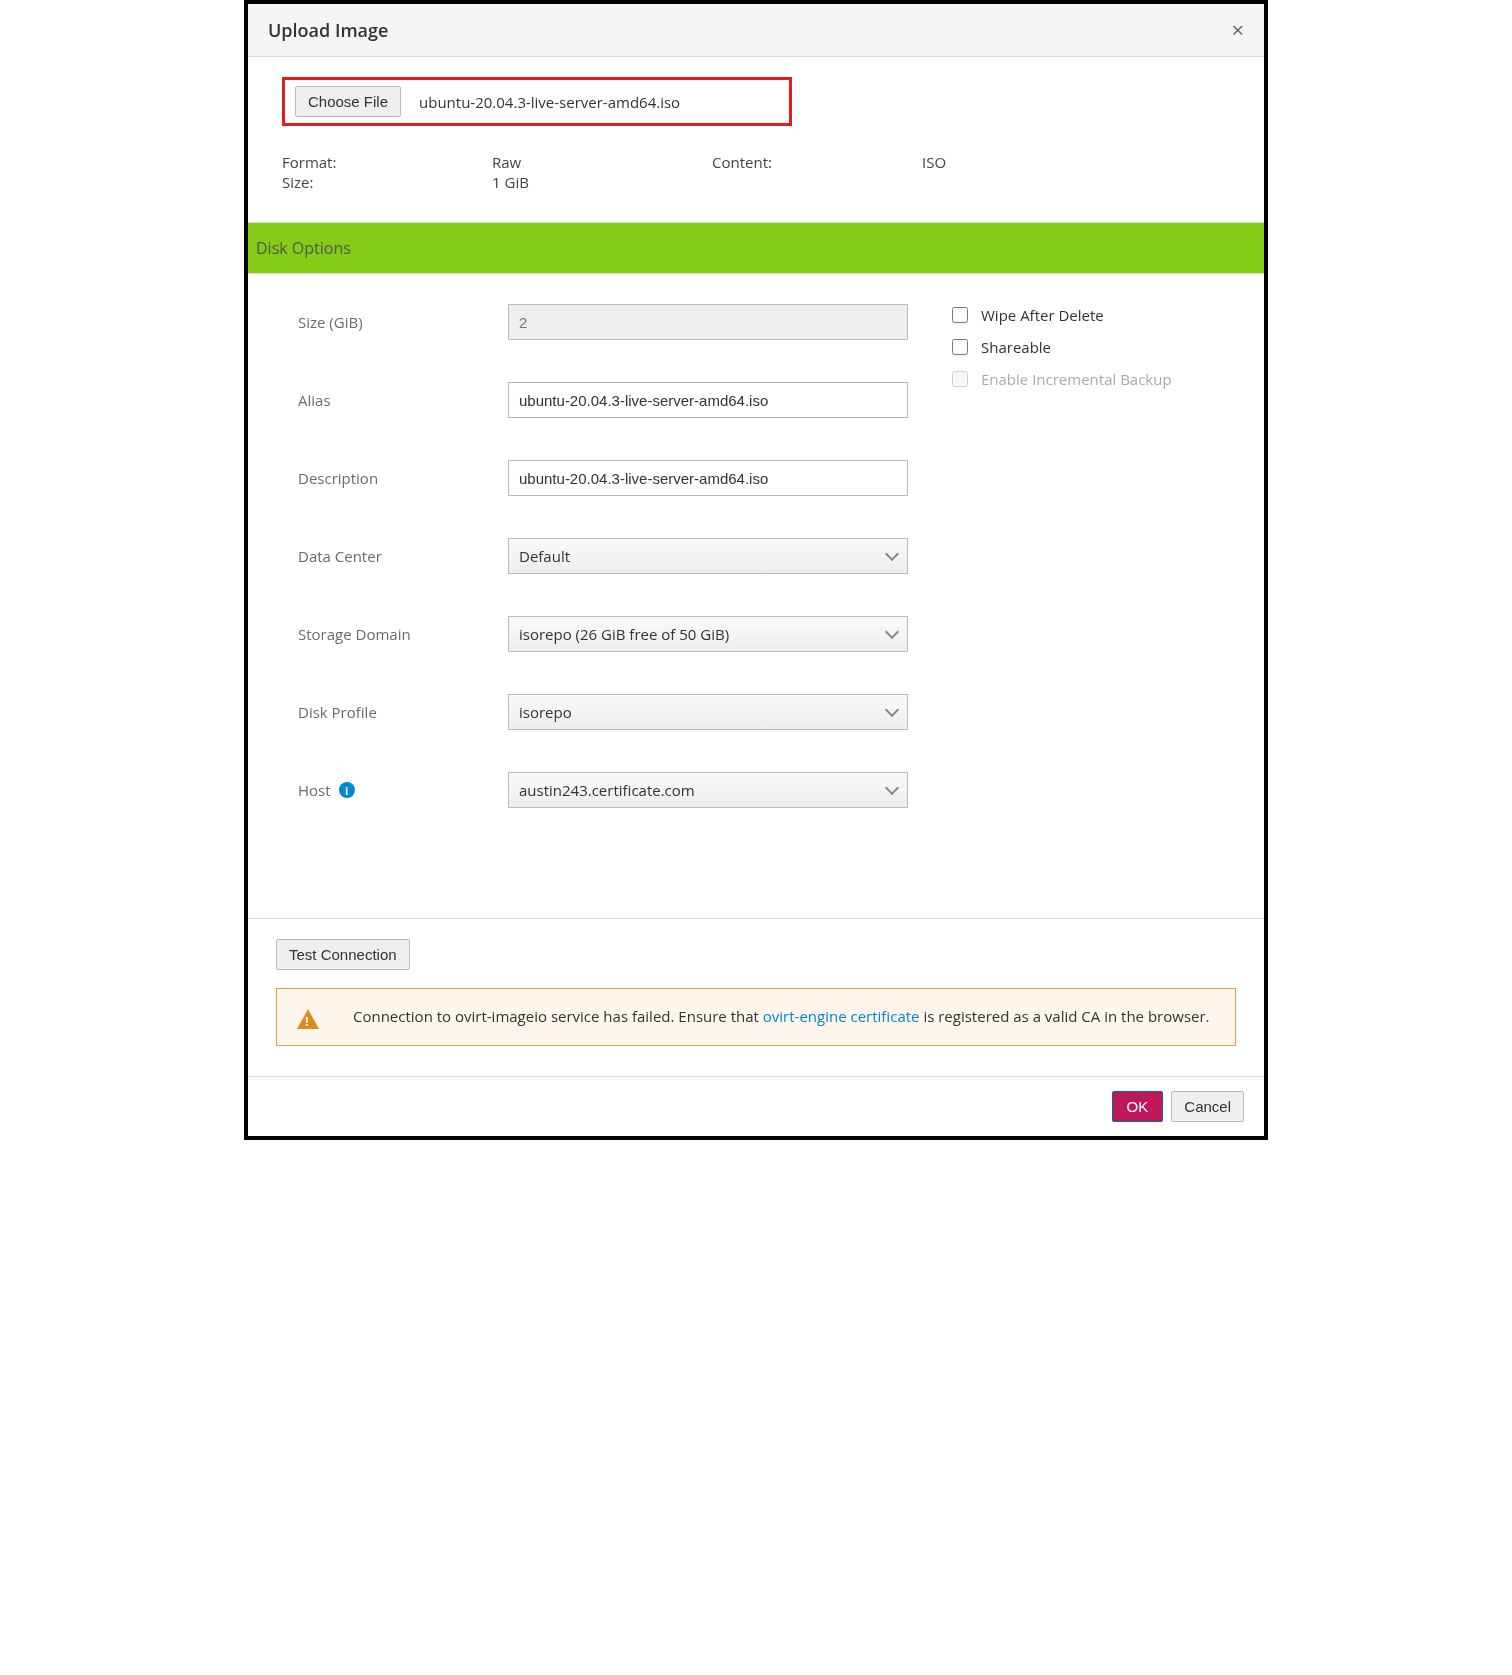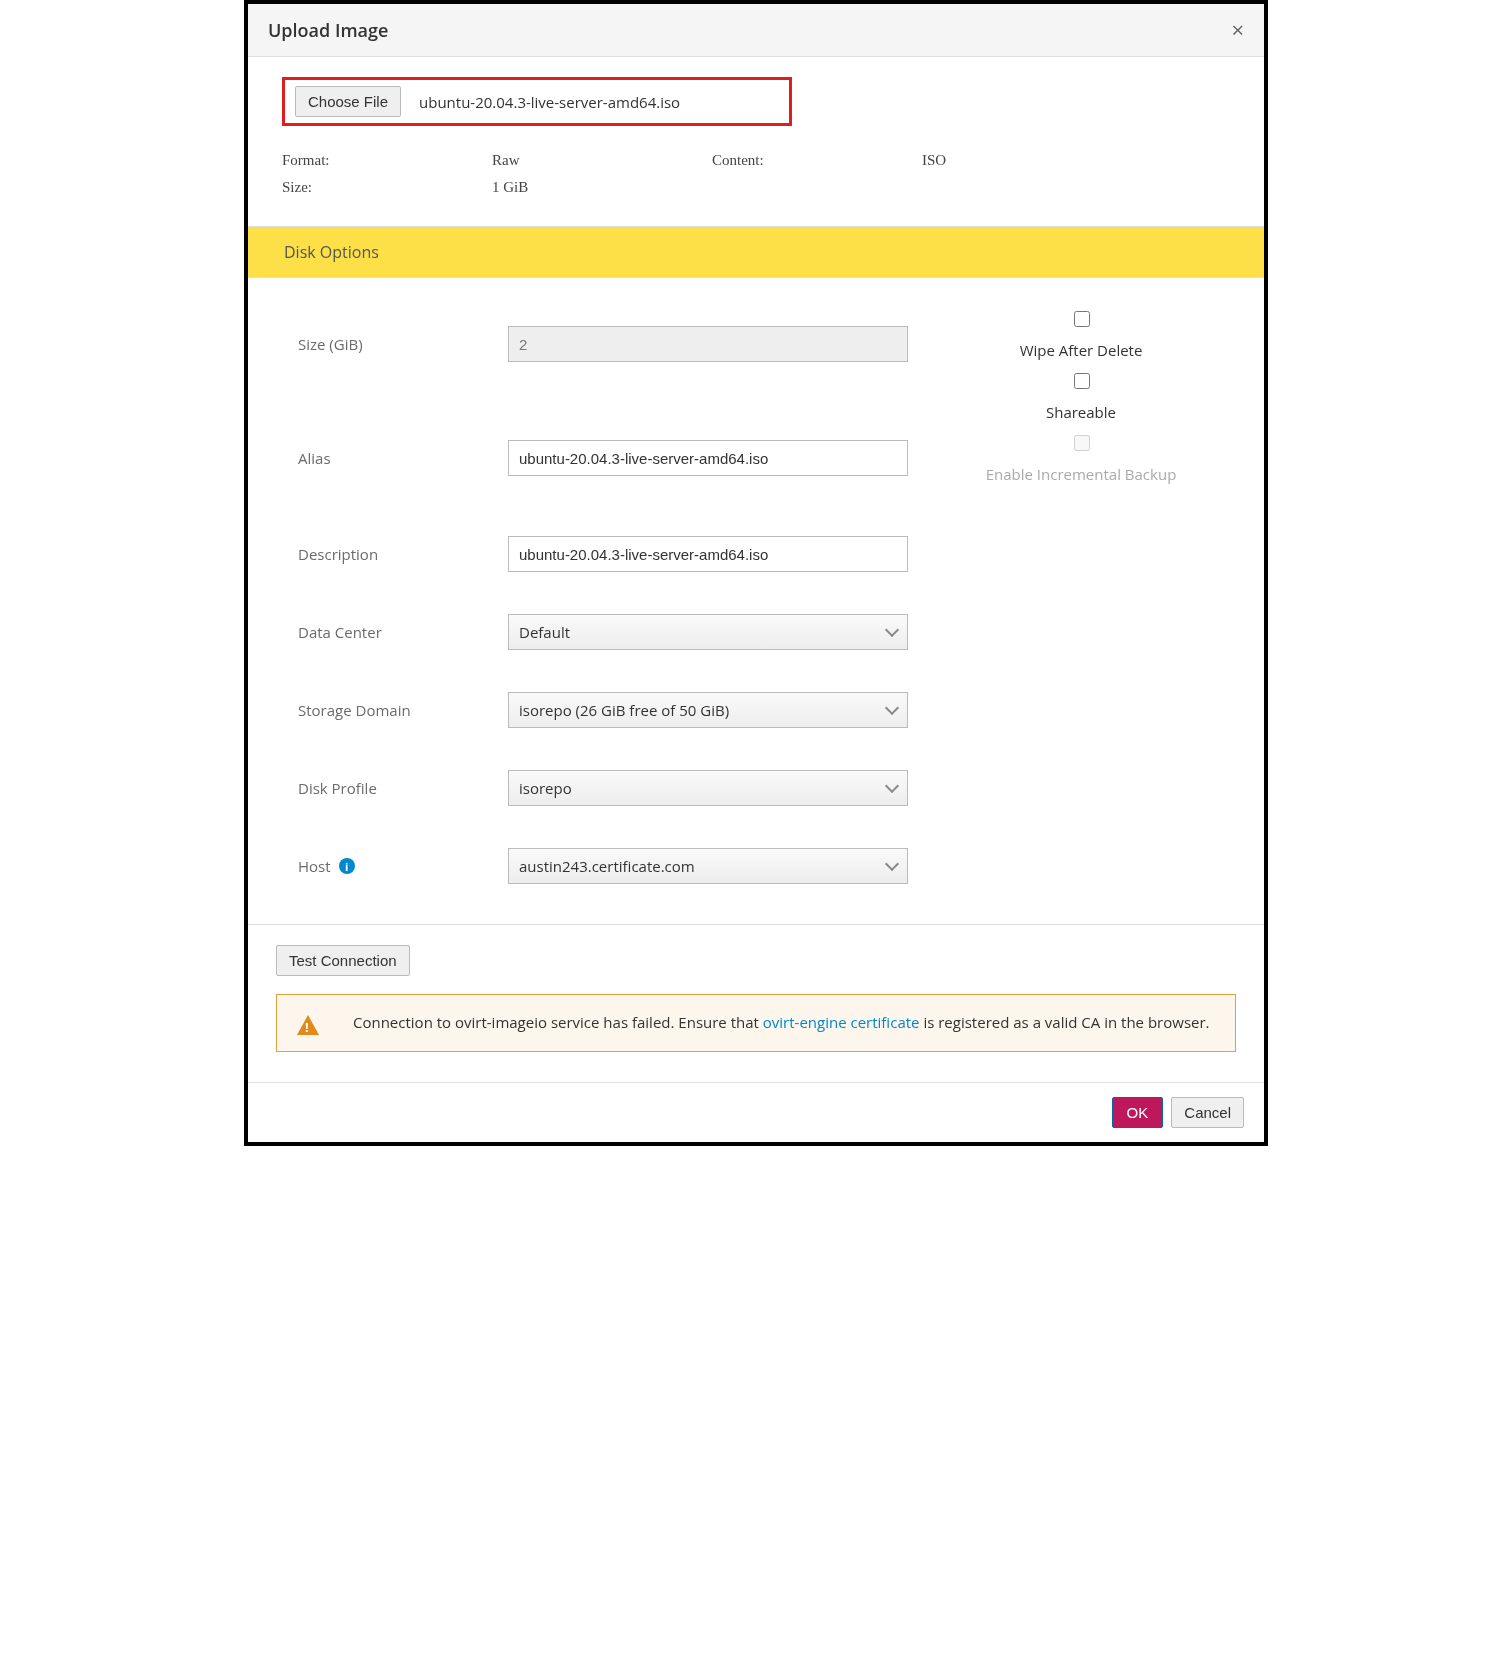--- a/index.html
+++ b/index.html
@@ -54,30 +54,28 @@
     border-radius: 2px;
     padding: 6px 12px;
     font-size: 15px;
     color: #333;
     cursor: pointer;
   }
   .filename { color: #333; font-size: 15px; }
   .info-grid {
     display: grid;
     grid-template-columns: 210px 220px 210px 200px;
-    row-gap: 10px;
     font-size: 15px;
     color: #444;
-    font-family: Liberation Serif, serif;
   }
   .section-header {
-    background: #fde047;
+    background: #84cc16;
     border-top: 1px solid #ddd;
     border-bottom: 1px solid #ddd;
-    padding: 14px 36px;
+    padding: 14px 8px;
     font-size: 16px;
     color: #555;
   }
   .disk-options {
     padding: 30px 50px 40px 50px;
     display: grid;
     grid-template-columns: 210px 400px 40px auto;
     row-gap: 42px;
     align-items: center;
     font-size: 15px;
@@ -107,21 +105,21 @@
   }
   .select::after {
     content: "";
     position: absolute;
     right: 10px; top: 50%;
     width: 8px; height: 8px;
     border-right: 2px solid #888;
     border-bottom: 2px solid #888;
     transform: translateY(-70%) rotate(45deg);
   }
-  .checkbox-row { display: flex; align-items: center; gap: 10px; margin-bottom: 10px; color:#333;flex-direction:column;}
+  .checkbox-row { display: flex; align-items: center; gap: 10px; margin-bottom: 10px; color:#333;}
   .checkbox-row input { width: 16px; height: 16px; }
   .checkbox-row.disabled { color: #aaa; }
   .checkbox-row.disabled input { accent-color:#ccc; }
   .host-row { display:flex; align-items:center; gap:8px;}
   .info-icon {
     display:inline-flex; width:16px; height:16px; border-radius:50%;
     background:#0088ce; color:#fff; font-size:11px; font-weight:700;
     align-items:center; justify-content:center;
   }
   .footer-sep { border-top: 1px solid #ddd; margin-top: auto; }

